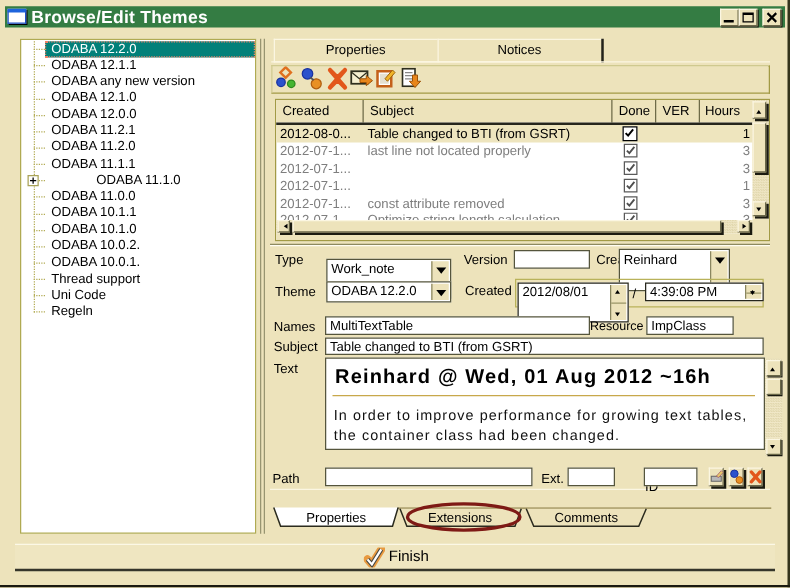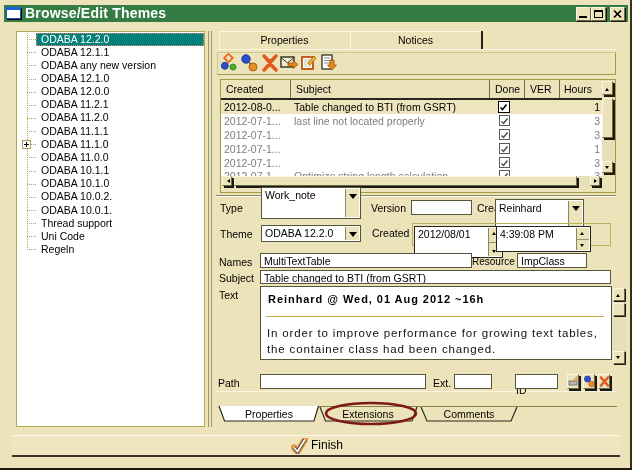--- a/index.html
+++ b/index.html
@@ -65,21 +65,21 @@
   </div>
 <div class="abs" style="left:36px;top:32.5px;width:168px;height:13px;background:#028079;outline:1px dotted #F4836B;outline-offset:-1px;"></div>
 <div class="treeitem" style="top:32.5px;color:#fff;">ODABA 12.2.0</div>
 <div class="treeitem" style="top:45.6px;">ODABA 12.1.1</div>
 <div class="treeitem" style="top:58.8px;">ODABA any new version</div>
 <div class="treeitem" style="top:72.0px;">ODABA 12.1.0</div>
 <div class="treeitem" style="top:85.1px;">ODABA 12.0.0</div>
 <div class="treeitem" style="top:98.2px;">ODABA 11.2.1</div>
 <div class="treeitem" style="top:111.4px;">ODABA 11.2.0</div>
 <div class="treeitem" style="top:124.6px;">ODABA 11.1.1</div>
-<div class="treeitem" style="top:137.7px;">ODABA 11.1.0</div>
+<div class="treeitem" style="top:137.7px;margin-left:36px;">ODABA 11.1.0</div>
 <div class="treeitem" style="top:150.9px;">ODABA 11.0.0</div>
 <div class="treeitem" style="top:164.0px;">ODABA 10.1.1</div>
 <div class="treeitem" style="top:177.2px;">ODABA 10.1.0</div>
 <div class="treeitem" style="top:190.3px;">ODABA 10.0.2.</div>
 <div class="treeitem" style="top:203.5px;">ODABA 10.0.1.</div>
 <div class="treeitem" style="top:216.6px;">Thread support</div>
 <div class="treeitem" style="top:229.8px;">Uni Code</div>
 <div class="treeitem" style="top:242.9px;">Regeln</div>
 
 <div class="abs" style="left:208px;top:31px;width:1px;height:396px;background:#989571;"></div>
@@ -163,20 +163,21 @@
 </div>
 <div class="row" style="top:143px;color:#7e7e7e;">
   <div class="abs" style="left:3px;">2012-07-1...</div>
   <div class="abs" style="left:278px;top:0px;width:11px;height:11px;background:#fff;border:1px solid #5a5a5a;"><svg width="9" height="9" viewBox="0 0 9 9">
         <path d="M1.5 4.5 L3.5 6.5 L7.5 1.5" stroke="#4f4f4f" stroke-width="1.5" fill="none"></path>
       </svg></div>
   <div class="abs" style="left:339px;width:40px;text-align:right;">1</div>
 </div>
 <div class="row" style="top:157px;color:#7e7e7e;">
   <div class="abs" style="left:3px;">2012-07-1...</div>
+  <div class="abs" style="left:73px;">const attribute removed</div>
   <div class="abs" style="left:278px;top:0px;width:11px;height:11px;background:#fff;border:1px solid #5a5a5a;"><svg width="9" height="9" viewBox="0 0 9 9">
         <path d="M1.5 4.5 L3.5 6.5 L7.5 1.5" stroke="#4f4f4f" stroke-width="1.5" fill="none"></path>
       </svg></div>
   <div class="abs" style="left:339px;width:40px;text-align:right;">3</div>
 </div>
 <div class="row" style="top:169.5px;color:#7e7e7e;height:9px;overflow:hidden;">
   <div class="abs" style="left:3px;">2012-07-1</div>
   <div class="abs" style="left:73px;">Optimize string length calculation</div>
   <div class="abs" style="left:278px;top:0px;width:11px;height:11px;background:#fff;border:1px solid #5a5a5a;"><svg width="9" height="9" viewBox="0 0 9 9">
         <path d="M1.5 4.5 L3.5 6.5 L7.5 1.5" stroke="#4f4f4f" stroke-width="1.5" fill="none"></path>
@@ -201,49 +202,49 @@
 <div class="sb-btn" style="left:590px;top:176px;width:10px;height:10px;">
     <span class="rtar" style="left:2.5px;top:1.5px;"></span>
   </div>
 <div class="abs" style="left:602px;top:175px;width:13px;height:17px;background:#EDE3BB;"></div>
 
 <div class="abs" style="left:216px;top:195px;width:400px;height:1px;background:#8D8A60;"></div>
 <div class="abs" style="left:216px;top:196px;width:400px;height:1px;background:#FFFDF2;"></div>
 <div class="abs" style="left:216px;top:390.5px;width:400px;height:1px;background:#FBF6E2;"></div>
 
 <div class="lbl" style="left:220px;top:202px;">Type</div>
-<div class="field" style="left:261px;top:187px;width:100px;height:32px;">Work_note<span class="combo-btn"></span></div>
+<div class="field" style="left:261px;top:207px;width:100px;height:32px;">Work_note<span class="combo-btn"></span></div>
 <div class="lbl" style="left:371px;top:202px;">Version</div>
 <div class="field" style="left:411px;top:200px;width:61px;height:15px;"></div>
 <div class="lbl" style="left:477px;top:202px;">Creator</div>
 <div class="field" style="left:495px;top:199px;width:89px;height:34px;line-height:14px;">Reinhard<span class="combo-btn"></span></div>
 
 <div class="lbl" style="left:220px;top:228px;">Theme</div>
 <div class="field" style="left:261px;top:225px;width:100px;height:17px;">ODABA 12.2.0<span class="combo-btn"></span></div>
 <div class="lbl" style="left:372px;top:227px;">Created</div>
 <div class="abs" style="left:412px;top:223px;width:199px;height:23px;border:1px solid #B9B25A;"></div>
 <div class="field" style="left:414px;top:226px;width:89px;height:32px;border-color:#26261C;">2012/08/01<span class="spin">
       <i></i>
     </span></div>
 <div class="lbl" style="left:506px;top:229px;">/</div>
-<div class="field" style="left:496px;top:226px;width:95px;height:26px;border-color:#26261C;">4:39:08 PM<span class="spin">
+<div class="field" style="left:516px;top:226px;width:95px;height:15px;border-color:#26261C;">4:39:08 PM<span class="spin">
       <i></i>
     </span></div>
 
 <div class="lbl" style="left:219px;top:256px;">Names</div>
 <div class="field" style="left:260px;top:253px;width:212px;height:15px;">MultiTextTable</div>
 <div class="lbl" style="left:472px;top:256px;font-size:10px;">Resource</div>
 <div class="field" style="left:517px;top:253px;width:70px;height:15px;">ImpClass</div>
 
 <div class="lbl" style="left:219px;top:272px;">Subject</div>
 <div class="field" style="left:260px;top:270px;width:351px;height:14px;">Table changed to BTI (from GSRT)</div>
 
 <div class="lbl" style="left:219px;top:289px;">Text</div>
 <div class="abs" style="left:260px;top:286px;width:352px;height:74px;background:#fff;border:1px solid #55553C;"></div>
-<div class="abs" style="left:268px;top:293px;font-weight:bold;font-size:11px;letter-spacing:0.95px;">Reinhard @ Wed, 01 Aug 2012 ~16h</div>
+<div class="abs" style="left:268px;top:293px;font-weight:bold;font-size:16px;letter-spacing:0.95px;">Reinhard @ Wed, 01 Aug 2012 ~16h</div>
 <div class="abs" style="left:266px;top:316px;width:338px;height:1px;background:#C8A84B;"></div>
 <div class="abs" style="left:267px;top:326px;font-size:11.5px;line-height:15.5px;letter-spacing:0.85px;color:#111;">In order to improve performance for growing text tables,<br>the container class had been changed.</div>
 <div class="track" style="left:612px;top:287px;width:14px;height:78px;"></div>
 <div class="sb-btn" style="left:613px;top:288px;width:12px;height:13px;box-shadow:1px 1px 0 #1A1A10;">
     <span class="upar" style="left:2px;top:3px;"></span>
   </div>
 <div class="sb-btn" style="left:613px;top:303px;width:12px;height:13px;box-shadow:1px 1px 0 #1A1A10;"></div>
 <div class="sb-btn" style="left:613px;top:351px;width:12px;height:13px;box-shadow:1px 1px 0 #1A1A10;">
     <span class="dnar" style="left:2px;top:4px;"></span>
   </div>

